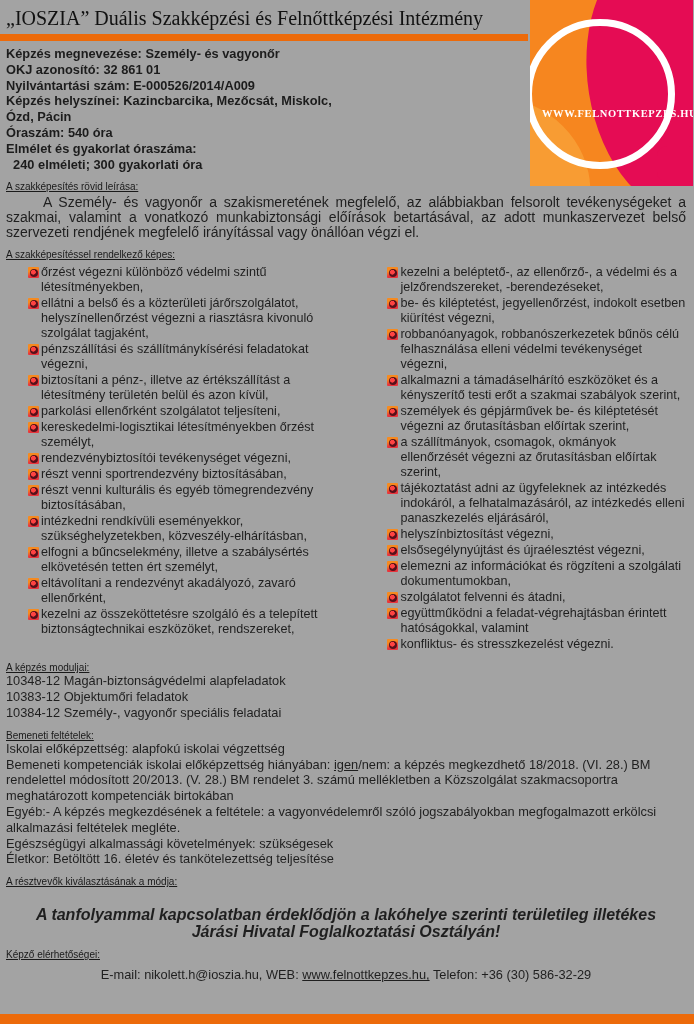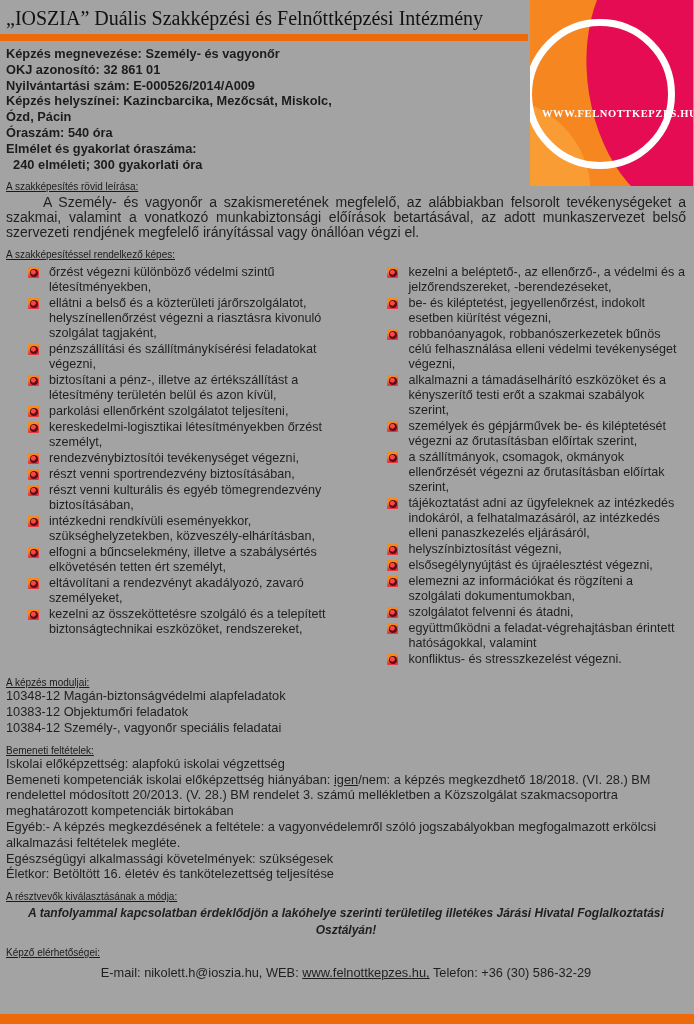--- a/index.html
+++ b/index.html
@@ -57,35 +57,35 @@
   }
 
   
   .main { flex:1; padding:0 8px 0 6px; }
   .bold-block { font-weight:bold; font-size:15.5px; line-height:19px; color:#1c1c1c; margin-top:5px; width:520px; }
   .sec-heading { font-size:10px; text-decoration:underline; margin-top:9px; color:#1a1a1a; }
   .desc { font-size:14px; line-height:15px; text-align:justify; text-indent:37px; margin:3px 0 8px 0; }
   .columns { display:flex; margin-top:5px; }
   .cap-list { list-style:none; margin:0; padding:0 0 0 22px; width:347px; box-sizing:border-box; }
   .cap-list.right { padding-left:38px; width:340px; }
-  .cap-list li { display:flex; gap:10px; font-size:12.6px; line-height:15px; margin:0 0 1px 0; }
+  .cap-list li { display:flex; gap:2px; font-size:12.6px; line-height:15px; margin:0 0 1px 0; }
   .bullet-icon {
     flex:0 0 11px; width:11px; height:11px; margin-top:2px; border-radius:1px;
     background:linear-gradient(160deg,#f68a1f 32%,#e8343c 68%); position:relative;
   }
   .bullet-icon::after {
     content:""; position:absolute; left:1.5px; top:1.5px; width:8px; height:8px; border-radius:50%;
     background:radial-gradient(circle at 42% 40%, #ff4242 0 32%, #56101a 40%);
   }
   .ln { font-size:12.8px; line-height:15.8px; }
   .u { text-decoration:underline; }
   .indented { padding-left:44px; margin-top:2px; }
   .notice {
     font-weight:bold; font-style:italic; text-align:center;
-    font-size:12px; line-height:16.5px; margin:3px 16px 0;
+    font-size:16px; line-height:16.5px; margin:20px 16px 0;
   }
   .contact-line { text-align:center; font-size:12.8px; margin-top:7px; }
   .link { color:inherit; cursor:pointer; }
 
   
   .footer-bar { height:10px; background:var(--orange,#ec6a0a); }
 </style>
 </head>
 <body>
 
@@ -162,21 +162,21 @@
           <li>
             <span class="bullet-icon"></span>
             <span class="li-text">intézkedni rendkívüli eseményekkor, szükséghelyzetekben, közveszély-elhárításban,</span>
           </li>
           <li>
             <span class="bullet-icon"></span>
             <span class="li-text">elfogni a bűncselekmény, illetve a szabálysértés elkövetésén tetten ért személyt,</span>
           </li>
           <li>
             <span class="bullet-icon"></span>
-            <span class="li-text">eltávolítani a rendezvényt akadályozó, zavaró személyeket,</span>
+            <span class="li-text">eltávolítani a rendezvényt akadályozó, zavaró ellenőrként,</span>
           </li>
           <li>
             <span class="bullet-icon"></span>
             <span class="li-text">kezelni az összeköttetésre szolgáló és a telepített biztonságtechnikai eszközöket, rendszereket,</span>
           </li>
         </ul>
       <ul class="cap-list right">
           <li>
             <span class="bullet-icon"></span>
             <span class="li-text">kezelni a beléptető-, az ellenőrző-, a védelmi és a jelzőrendszereket, -berendezéseket,</span>

